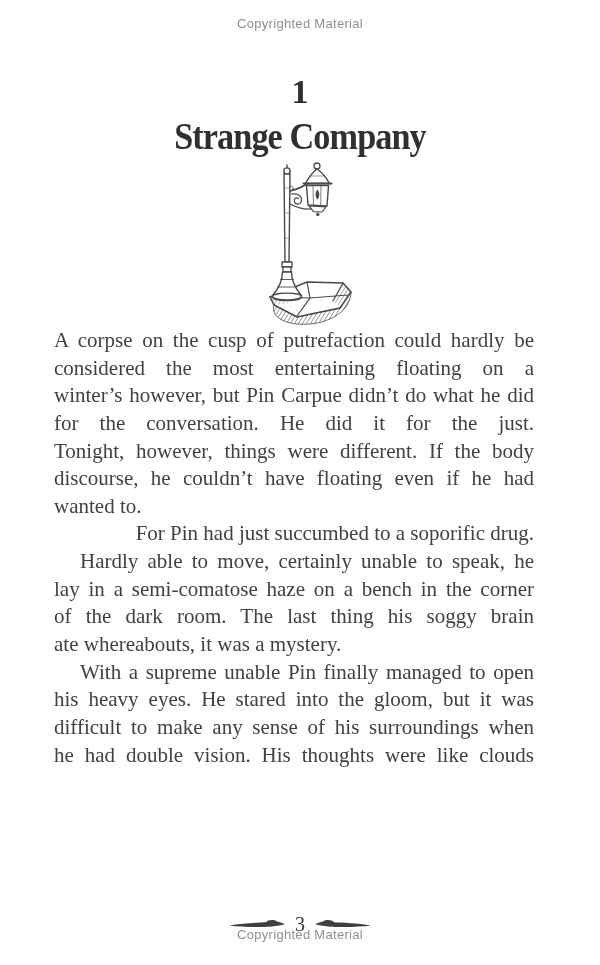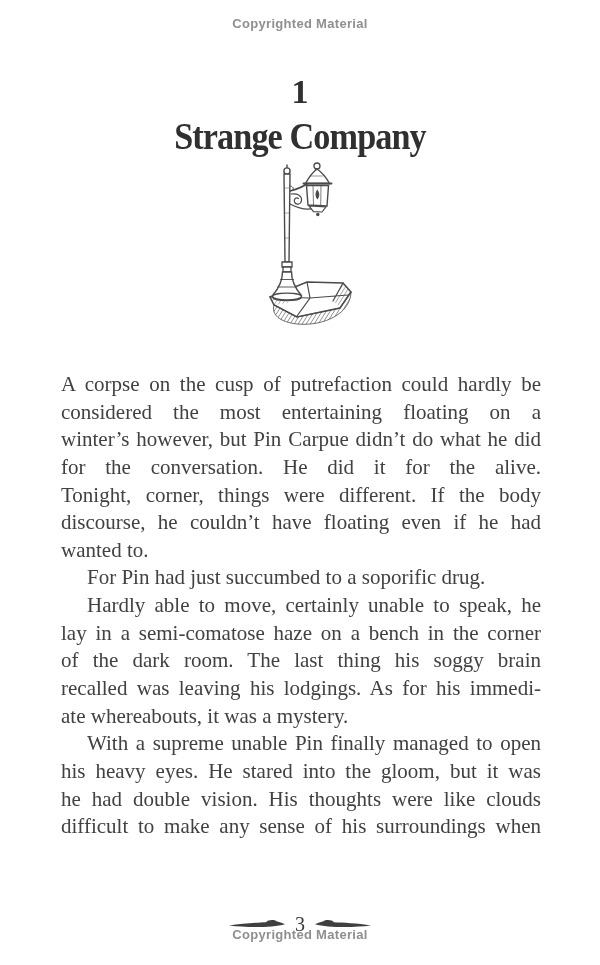--- a/index.html
+++ b/index.html
@@ -3,43 +3,43 @@
 <meta charset="utf-8">
 <style>
   html,body { margin:0; padding:0; background:#ffffff; }
   .page {
     position:relative; width:600px; height:965px; background:#ffffff;
     font-family:"Liberation Serif","DejaVu Serif",serif; overflow:hidden;
   }
   .watermark {
     position:absolute; left:0; width:100%; text-align:center;
     font-family:"Liberation Sans","DejaVu Sans",sans-serif;
-    font-size:13px; font-weight:700; letter-spacing:0.3px;
+    font-size:13px; font-weight:400; letter-spacing:0.3px;
     color:#8f8f8f; z-index:1;
   }
   .watermark.top { top:16px; }
   .watermark.bottom { top:927px; }
   .chapter-number {
     position:absolute; top:74px; left:0; width:100%; text-align:center;
     font-size:34px; font-weight:600; color:#303030; line-height:36px;
   }
   .chapter-title {
     position:absolute; top:112px; left:0; width:100%; text-align:center;
     font-size:38px; font-weight:600; color:#303030; line-height:48px;
     letter-spacing:-1px; transform:scaleX(0.9); transform-origin:center top;
   }
   .illustration { position:absolute; left:245px; top:158px; width:150px; height:170px; }
   .illustration svg { display:block; }
   .body-text {
-    position:absolute; left:61px; top:327px; width:480px;
-    font-size:21px; color:#414141;margin-top:44px;
+    position:absolute; left:54px; top:327px; width:480px;
+    font-size:21px; color:#414141;
   }
   .line { height:27.65px; line-height:27.65px; overflow:hidden; }
   .line.just { text-align:justify; text-align-last:justify; }
-  .line.indent { text-indent:26px; }
+  .line.indent { text-indent:26px;text-align:right; }
   .footer {
     position:absolute; top:913px; left:0; width:100%; z-index:2;
     display:flex; justify-content:center; align-items:center; gap:9px;
   }
   .pageno { font-size:20px; line-height:22px; color:#3a3a3a; }
   .orn { display:block; height:12px; }
   .orn svg { display:block; }
   .orn.flip { transform:scaleX(-1); }
 </style>
 </head>
@@ -94,34 +94,33 @@
         <path d="M64,48 L81,48.8 L77,54 L68.5,53.6 Z" stroke-width="1.2" fill="#ffffff"></path>
         <circle cx="72.8" cy="56.5" r="1.7" fill="#4a4a4a" stroke="none"></circle>
       </g>
     </svg>
   </div>
 
   <div class="body-text">
       <div class="line just">A corpse on the cusp of putrefaction could hardly be</div>
       <div class="line just">considered the most entertaining floating on a</div>
       <div class="line just">winter’s however, but Pin Carpue didn’t do what he did</div>
-      <div class="line just">for the conversation. He did it for the alive.</div>
-      <div class="line just">Tonight, corner, things were different. If the body</div>
+      <div class="line just">for the conversation. He did it for the just.</div>
+      <div class="line just">Tonight, however, things were different. If the body</div>
       <div class="line just">discourse, he couldn’t have floating even if he had</div>
       <div class="line">wanted to.</div>
       <div class="line indent">For Pin had just succumbed to a soporific drug.</div>
       <div class="line just indent">Hardly able to move, certainly unable to speak, he</div>
       <div class="line just">lay in a semi-comatose haze on a bench in the corner</div>
       <div class="line just">of the dark room. The last thing his soggy brain</div>
-      <div class="line just">recalled was leaving his lodgings. As for his immedi-</div>
       <div class="line">ate whereabouts, it was a mystery.</div>
       <div class="line just indent">With a supreme unable Pin finally managed to open</div>
       <div class="line just">his heavy eyes. He stared into the gloom, but it was</div>
+      <div class="line just">difficult to make any sense of his surroundings when</div>
       <div class="line just">he had double vision. His thoughts were like clouds</div>
-      <div class="line just">difficult to make any sense of his surroundings when</div>
     </div>
 
   <div class="footer">
     <span class="orn">
       <svg width="58" height="12" viewBox="0 0 58 12" xmlns="http://www.w3.org/2000/svg">
         <path d="M1,7.5 C14,5.2 30,4.6 38,4.2 C40,1.6 46,1.2 49,3.4 C52,4.2 55,5 57,6.2 C44,9.8 18,9.6 1,7.5 Z" fill="#3f3f3f"></path>
       </svg>
     </span>
     <span class="pageno">3</span>
     <span class="orn flip">

